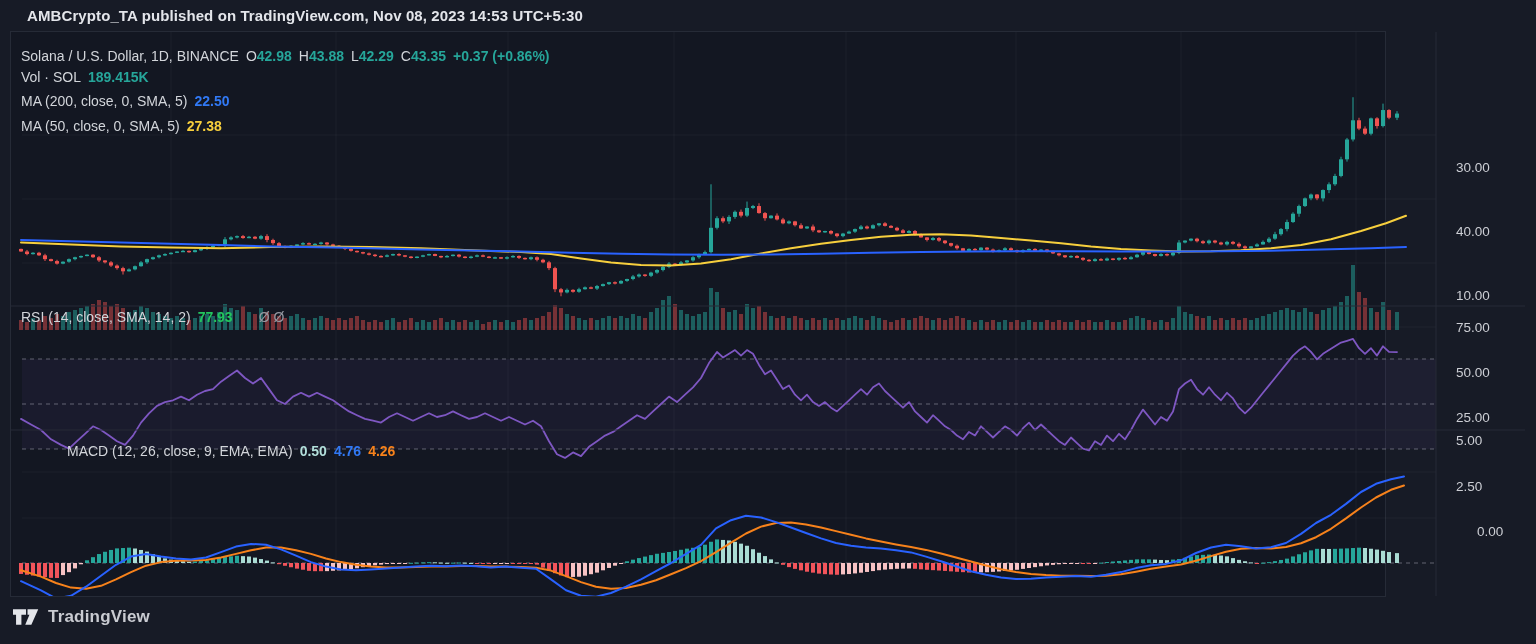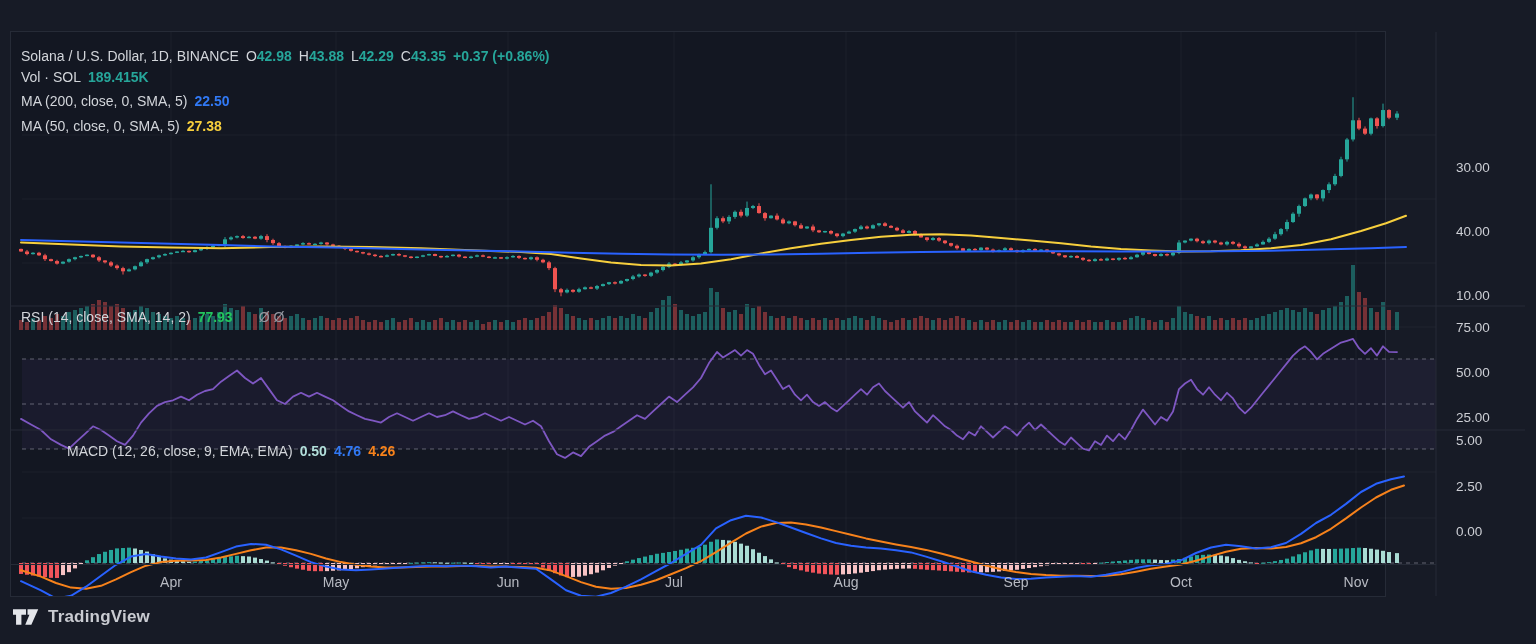--- a/index.html
+++ b/index.html
@@ -26,20 +26,21 @@
   .time-axis{position:absolute;left:0;top:532px;width:1425px;height:33px;border-top:1px solid #262b37;}
   .footer{position:absolute;left:13px;top:606px;display:flex;align-items:center;gap:9px;}
   .footer .brand{font-size:17px;font-weight:bold;color:#c9cbd1;letter-spacing:.2px;}
   .tv-logo{display:inline-block;}
 </style>
 </head>
 <body>
 
 <div class="page">
 
+  <div class="header-bar">AMBCrypto_TA published on TradingView.com, Nov 08, 2023 14:53 UTC+5:30</div>
 
   <div class="chart-widget">
     <svg id="chart-svg" width="1514" height="564">
         <line x1="160" y1="0" x2="160" y2="532" stroke="rgba(255,255,255,0.045)" stroke-width="1"></line>
         <line x1="325" y1="0" x2="325" y2="532" stroke="rgba(255,255,255,0.045)" stroke-width="1"></line>
         <line x1="497" y1="0" x2="497" y2="532" stroke="rgba(255,255,255,0.045)" stroke-width="1"></line>
         <line x1="663" y1="0" x2="663" y2="532" stroke="rgba(255,255,255,0.045)" stroke-width="1"></line>
         <line x1="835" y1="0" x2="835" y2="532" stroke="rgba(255,255,255,0.045)" stroke-width="1"></line>
         <line x1="1005" y1="0" x2="1005" y2="532" stroke="rgba(255,255,255,0.045)" stroke-width="1"></line>
         <line x1="1170" y1="0" x2="1170" y2="532" stroke="rgba(255,255,255,0.045)" stroke-width="1"></line>
@@ -1022,33 +1023,23 @@
     <div class="price-axis" id="axis-labels">
 
     <div class="tick" style="top: 128px;">30.00</div>
         <div class="tick" style="top: 192px;">40.00</div>
         <div class="tick" style="top: 256px;">10.00</div>
         <div class="tick" style="top: 288px;">75.00</div>
         <div class="tick" style="top: 333px;">50.00</div>
         <div class="tick" style="top: 378px;">25.00</div>
         <div class="tick" style="top: 401px;">5.00</div>
         <div class="tick" style="top: 447px;">2.50</div>
-        <div class="tick" style="top: 492px;">0.00</div>
+        <div class="tick" style="top: 492px; margin-left: 21px;">0.00</div>
       </div>
 
-    <div class="time-axis" id="time-axis">
-        <div class="month" style="left: 160px;">Apr</div>
-        <div class="month" style="left: 325px;">May</div>
-        <div class="month" style="left: 497px;">Jun</div>
-        <div class="month" style="left: 663px;">Jul</div>
-        <div class="month" style="left: 835px;">Aug</div>
-        <div class="month" style="left: 1005px;">Sep</div>
-        <div class="month" style="left: 1170px;">Oct</div>
-        <div class="month" style="left: 1345px;">Nov</div>
-      </div>
   </div>
 
   <div class="footer">
     <svg class="tv-logo" width="26" height="22" viewBox="0 0 34 26">
       <polygon fill="#e4e6ea" points="0,3 17,3 17,10 11,10 11,23 4,23 4,10 0,10"></polygon>
       <polygon fill="#e4e6ea" points="19,3 33,3 24,23 16,23 21.5,10 19,10"></polygon>
     </svg>
     <span class="brand">TradingView</span>
   </div>
 

